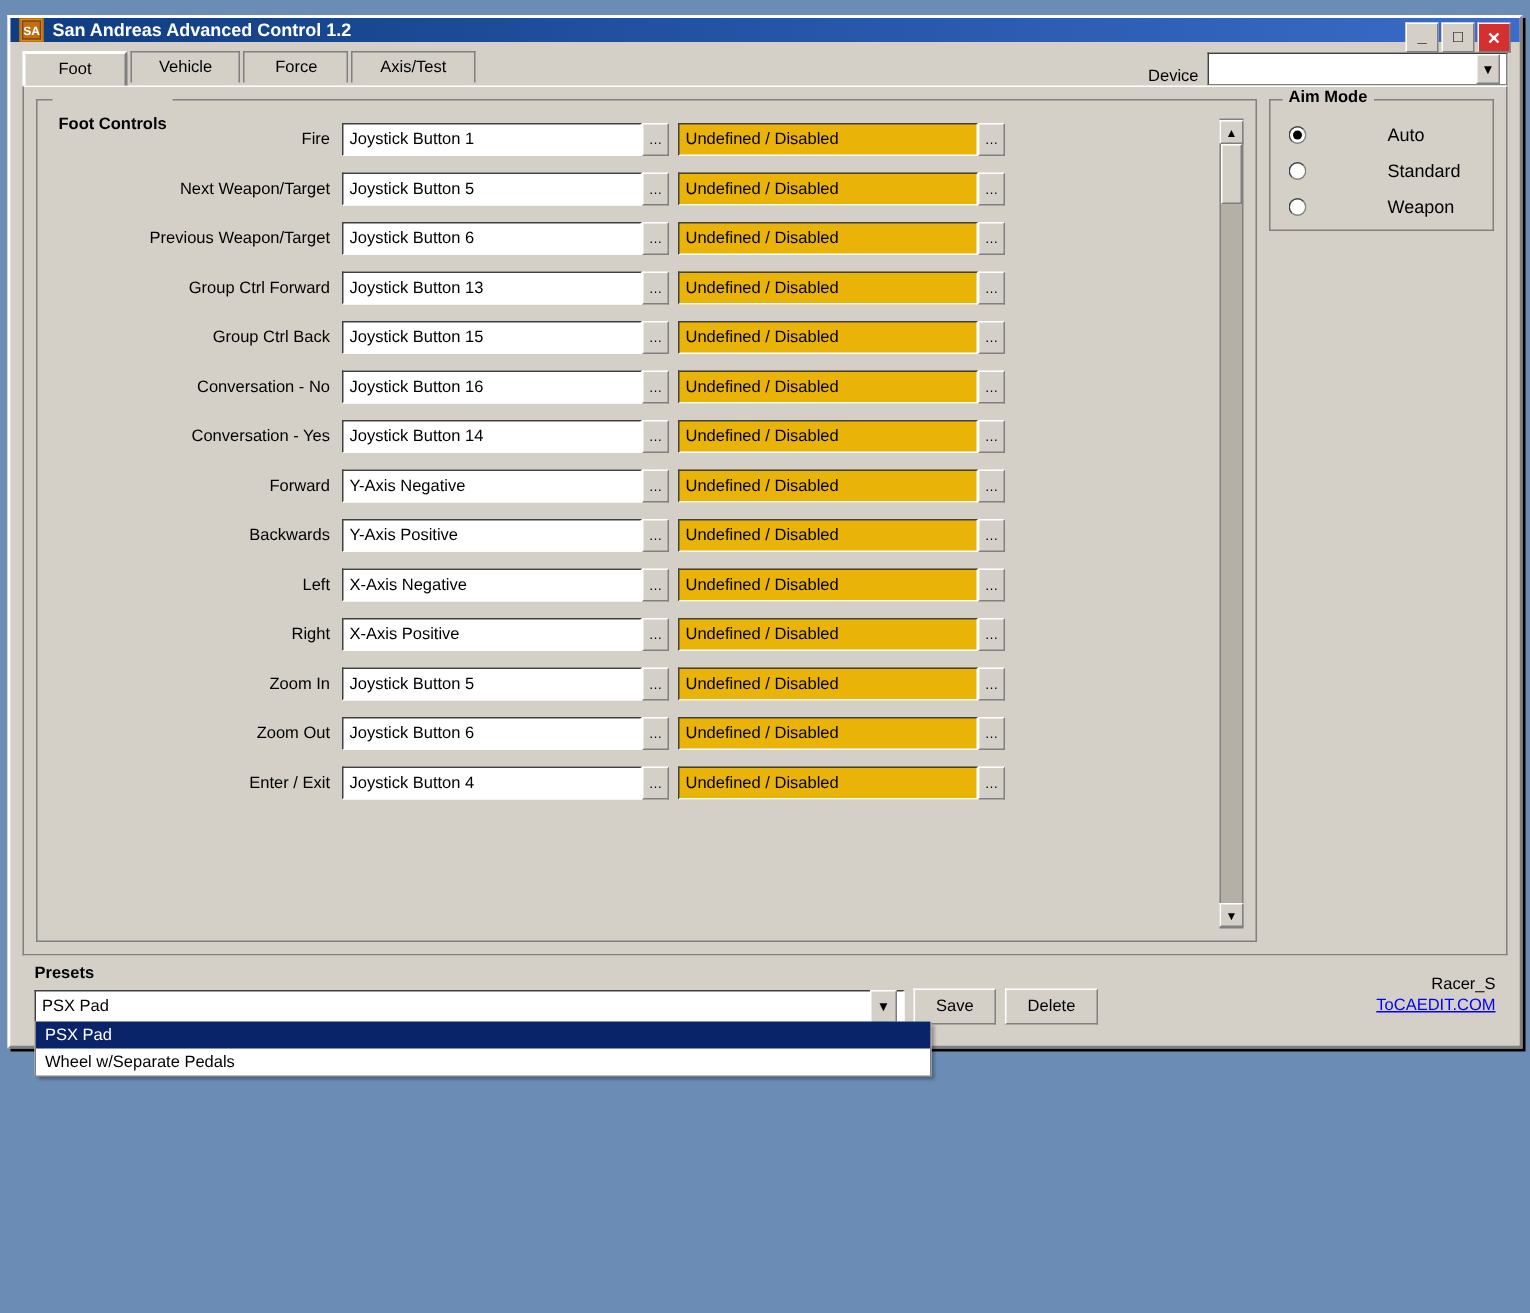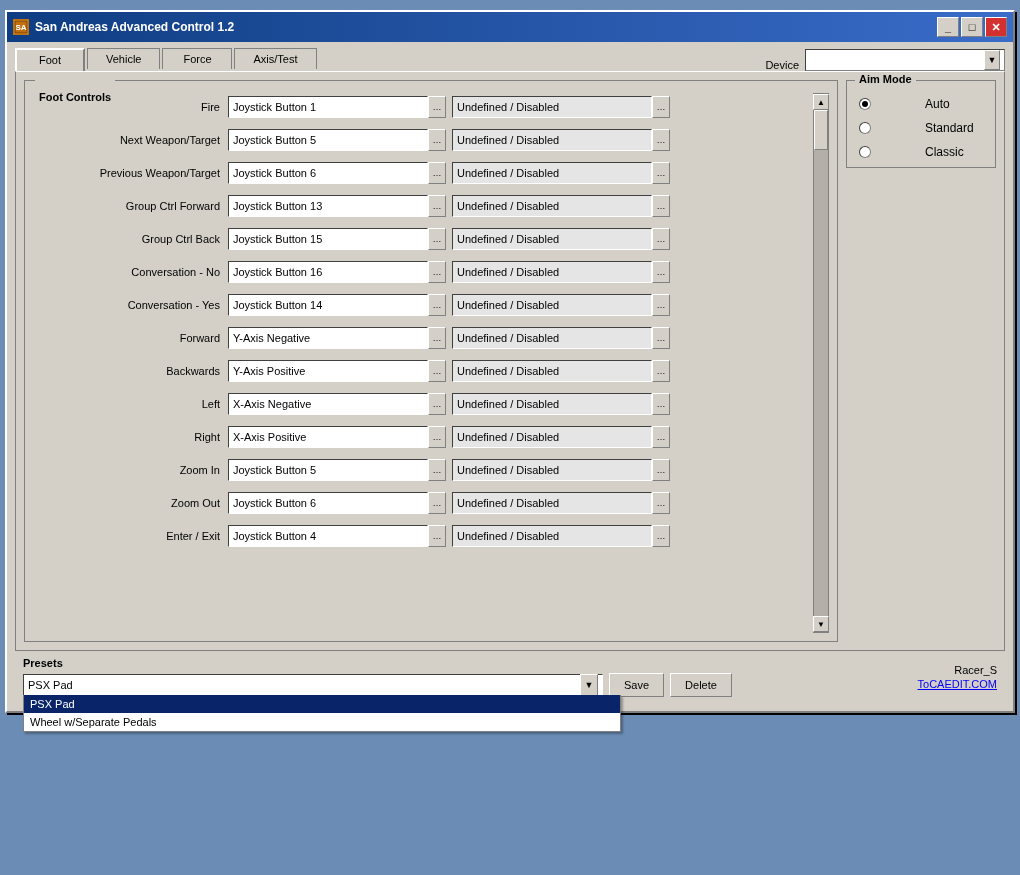--- a/index.html
+++ b/index.html
@@ -23,23 +23,22 @@
       border-bottom-color: #808080;
       box-shadow: 2px 2px 0 #000;
     }
     .titlebar {
       background: linear-gradient(to right, #0f3d82, #3a6cc9);
       color: white;
       font-weight: bold;
       font-size: 12px;
       padding: 3px 6px;
       display: flex;
-      align-items: center;
       justify-content: space-between;
-      height: 30px;
+      height: 16px;
     }
     .titlebar-left {
       display: flex;
       align-items: center;
       gap: 6px;
     }
     .app-icon {
       width: 16px;
       height: 16px;
       background: #e8a020;
@@ -213,21 +212,21 @@
       font-size: 9px;
       display: flex;
       align-items: center;
       justify-content: center;
       flex-shrink: 0;
       margin-right: 6px;
     }
     .control-input2 {
       width: 200px;
       height: 22px;
-      background: #e5e5e5;
+      background: #eab308;
       border: 1px solid #404040;
       border-right-color: #fff;
       border-bottom-color: #fff;
       padding: 1px 4px;
       font-size: 11px;
       flex-shrink: 0;
     }
     .control-btn2 {
       width: 18px;
       height: 22px;
@@ -613,21 +612,21 @@
               <div class="radio-item">
     <div class="radio-outer">
       
     </div>
     <span class="radio-label">Standard</span>
   </div>
               <div class="radio-item">
     <div class="radio-outer">
       
     </div>
-    <span class="radio-label">Classic</span>
+    <span class="radio-label">Weapon</span>
   </div>
             </div>
         </div>
       </div>
     </div>
 
     <div class="bottom-bar">
       <div class="presets-section">
         <span class="presets-label">Presets</span>
         <div class="presets-row">

